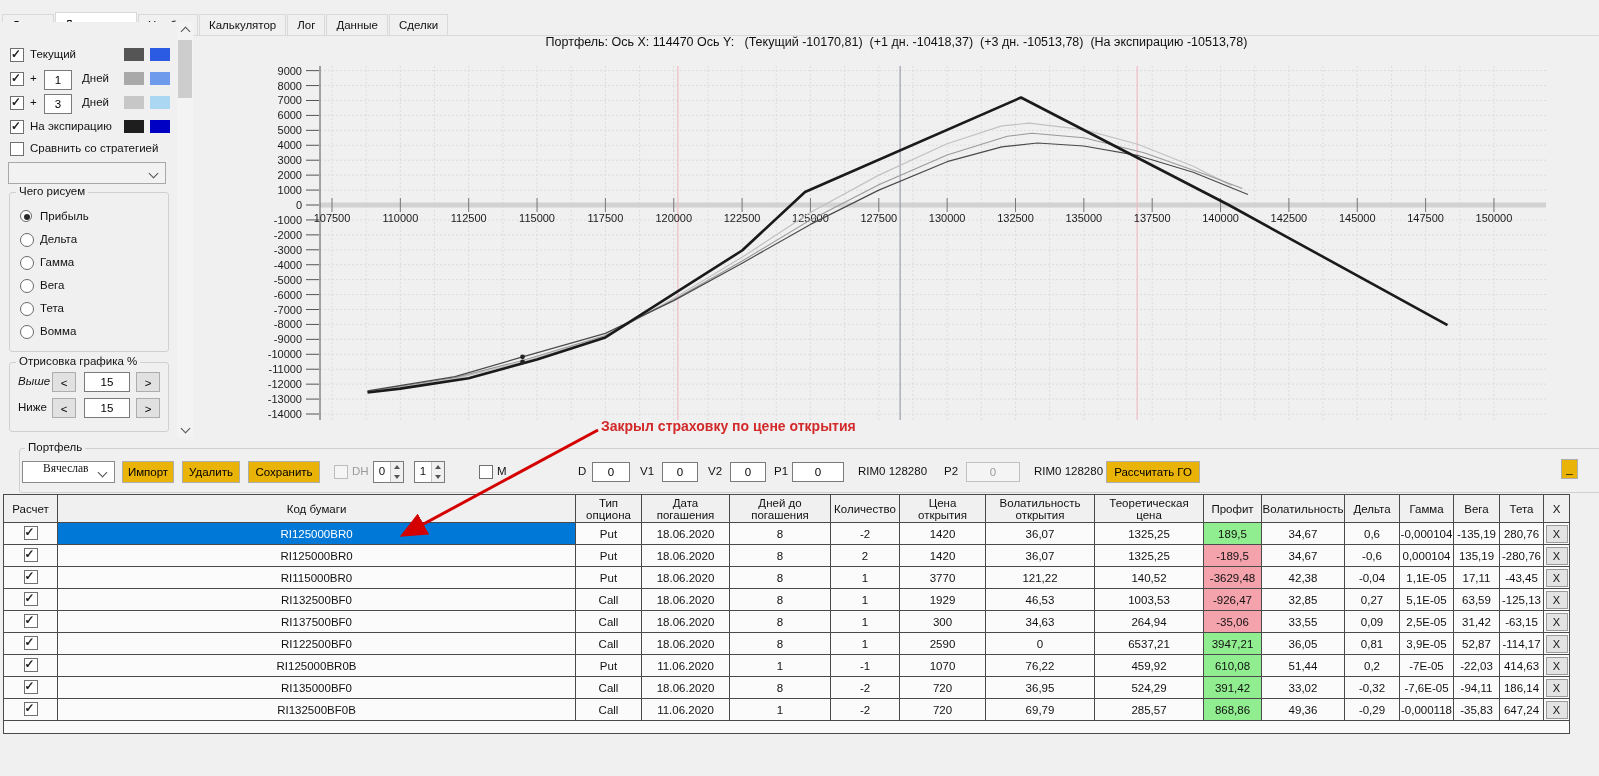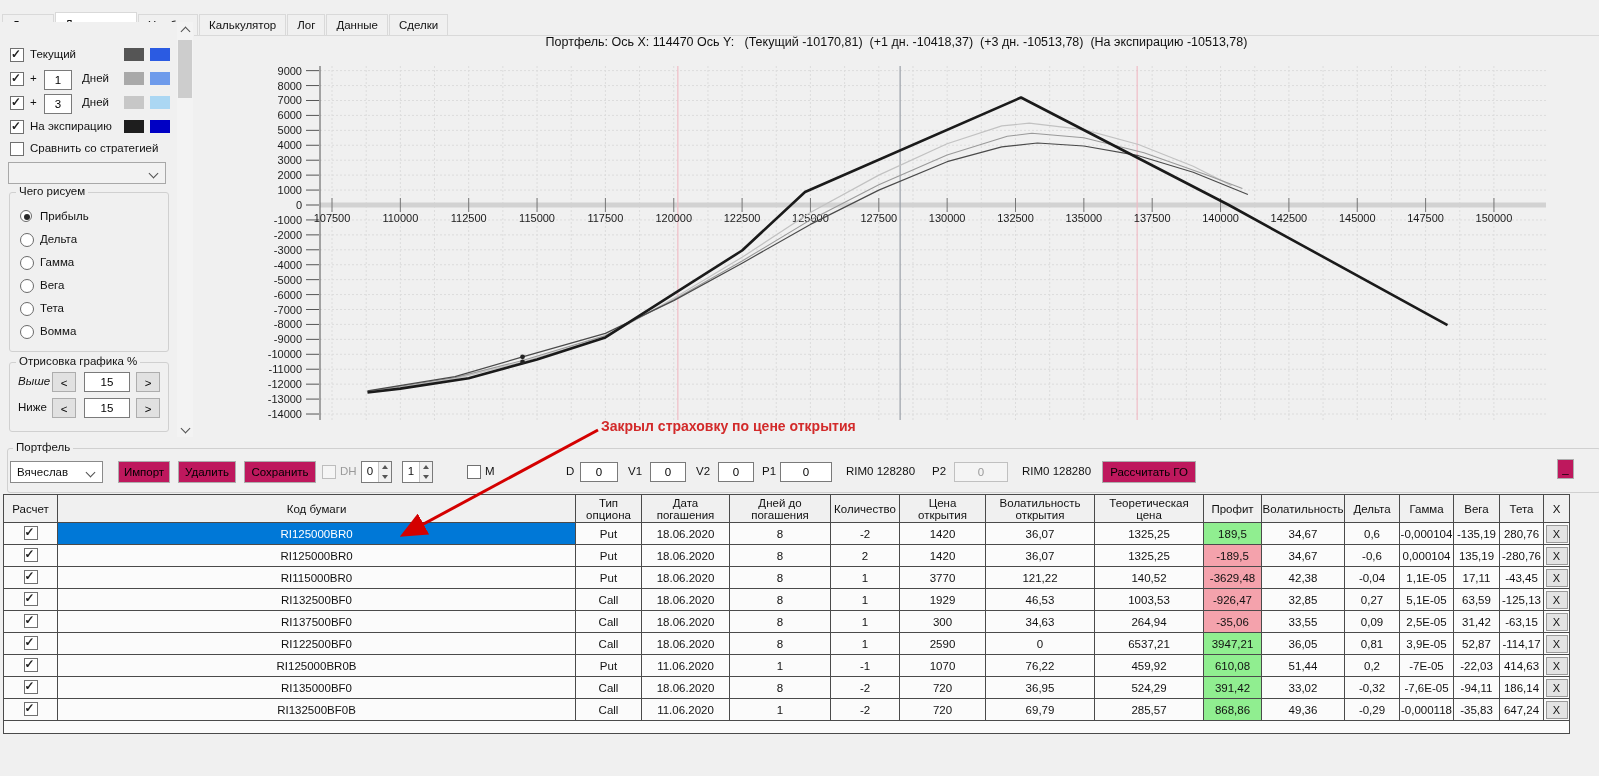--- a/index.html
+++ b/index.html
@@ -15,22 +15,22 @@
   #left-panel{position:absolute;left:0;top:22px;width:194px;height:415px;background:#f0f0f0;}
   .prow{position:absolute;left:0;height:18px;}
   .cb{width:12px;height:12px;border:1px solid #707070;background:#fff;display:inline-block;
       position:absolute;box-sizing:content-box;}
   .cb.checked::after{content:"✓";position:absolute;left:0px;top:-2px;font-size:12px;font-weight:bold;color:#222;}
   .cb.disabled{border-color:#bdbdbd;background:#f5f5f5;}
   .plabel{position:absolute;white-space:nowrap;}
   .swatch{position:absolute;width:20px;height:13px;}
   .daybox{position:absolute;width:26px;height:18px;border:1px solid #7a7a7a;background:#fff;
           text-align:center;font:inherit;padding:0;}
-  .combo{position:absolute;border:1px solid #8a8a8a;background:#fff;display:flex;align-items:center;
-         padding-left:6px;box-sizing:border-box;}
+  .combo{position:absolute;border:1px solid #8a8a8a;background:#fff;display:flex;
+         padding-left:20px;box-sizing:border-box;font-family:Liberation Serif, serif;}
   .combo.gray{background:#f2f2f2;border-color:#a8a8a8;}
   .chev{position:absolute;width:6px;height:6px;border-left:1.5px solid #505050;border-bottom:1.5px solid #505050;}
   .chev.down{transform:rotate(-45deg);}
   .chev.up{transform:rotate(135deg);}
   .groupbox{position:absolute;border:1px solid #d0d0d0;border-radius:3px;}
   .grouptitle{position:absolute;background:#f0f0f0;padding:0 3px;white-space:nowrap;}
   .radio{width:12px;height:12px;border:1px solid #6a6a6a;border-radius:50%;background:#fff;
          display:inline-block;position:absolute;}
   .radio.sel::after{content:"";display:block;width:6px;height:6px;border-radius:50%;background:#2a2a2a;margin:3px;}
   .smallbtn{position:absolute;border:1px solid #adadad;background:#e1e1e1;text-align:center;
@@ -43,24 +43,24 @@
   #chart-region{position:absolute;left:194px;top:22px;width:1405px;height:415px;}
   #chart-title{position:absolute;top:13px;left:0;right:0;text-align:center;font-size:12.5px;
                color:#111;white-space:pre;}
   #plot{position:absolute;left:0;top:0;}
   #plot text{font-family:"Liberation Sans",sans-serif;}
   
   #annotation-text{position:absolute;left:601px;top:418px;color:#d22a2a;font-size:14px;
                    font-weight:bold;white-space:nowrap;z-index:40;}
   #arrow-overlay{position:absolute;left:0;top:0;width:1599px;height:776px;pointer-events:none;z-index:39;}
   
-  #portfolio-bar{position:absolute;left:4px;top:437px;width:1504px;height:57px;}
+  #portfolio-bar{position:absolute;left:16px;top:437px;width:1504px;height:57px;}
   .tb-abs{position:absolute;}
-  .btn{position:absolute;border:1px solid #adadad;background:#be185d;font:inherit;text-align:center;
-       display:flex;align-items:center;justify-content:center;cursor:default;margin-left:8px;}
+  .btn{position:absolute;border:1px solid #adadad;background:#eab308;font:inherit;text-align:center;
+       display:flex;align-items:center;justify-content:center;cursor:default;}
   .field{position:absolute;border:1px solid #7a7a7a;background:#fff;text-align:center;font:inherit;
          padding:0;height:20px;box-sizing:border-box;}
   .field.disabled{border-color:#c0c0c0;background:#f4f4f4;color:#9a9a9a;}
   .spin{position:absolute;width:31px;height:22px;border:1px solid #7a7a7a;background:#fff;
         box-sizing:border-box;display:flex;}
   .spin .sval{flex:1;text-align:center;line-height:19px;}
   .spin .sarr{width:12px;border-left:1px solid #c5c5c5;background:#f0f0f0;display:flex;
               flex-direction:column;justify-content:space-around;align-items:center;}
   .tri-up{width:0;height:0;border-left:3px solid transparent;border-right:3px solid transparent;
           border-bottom:4px solid #555;}

